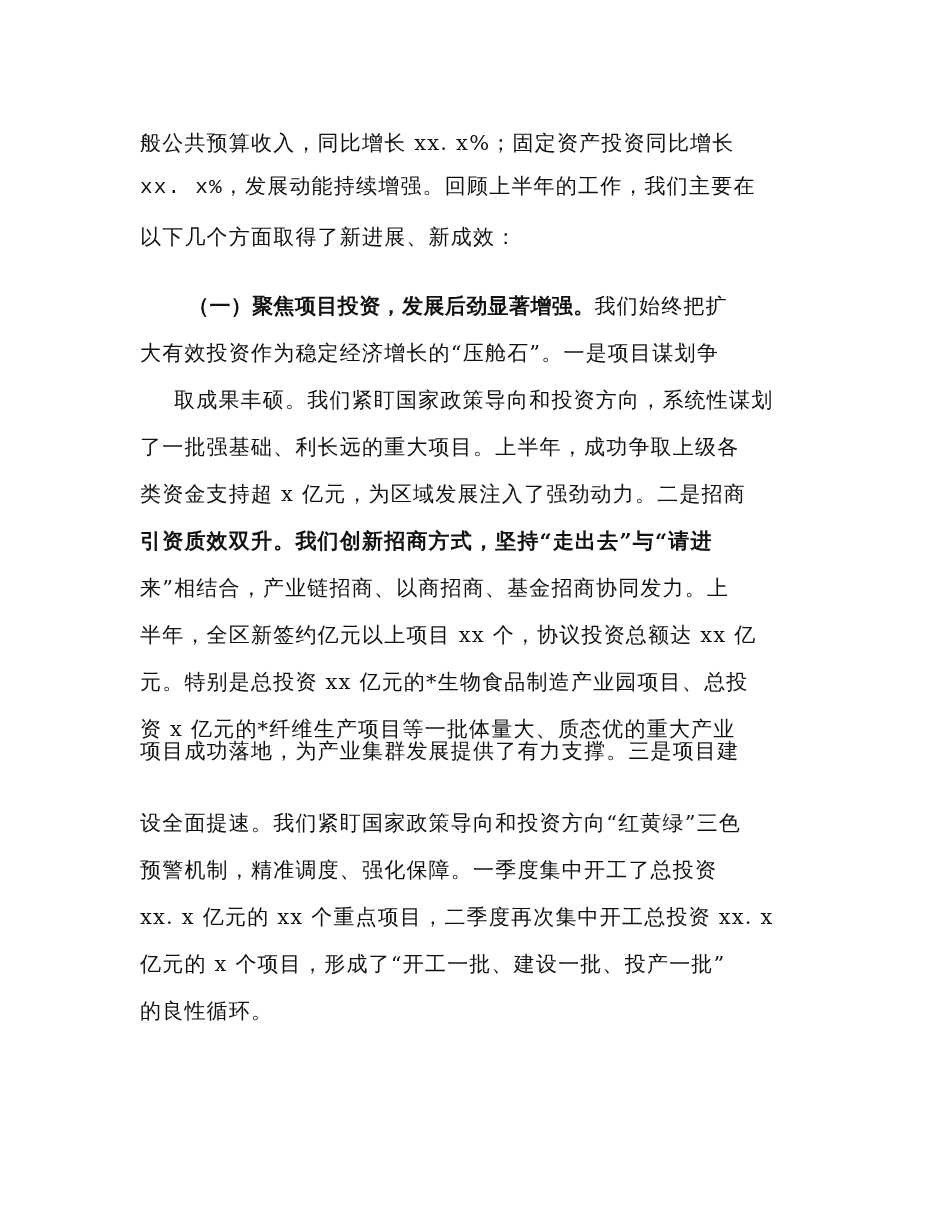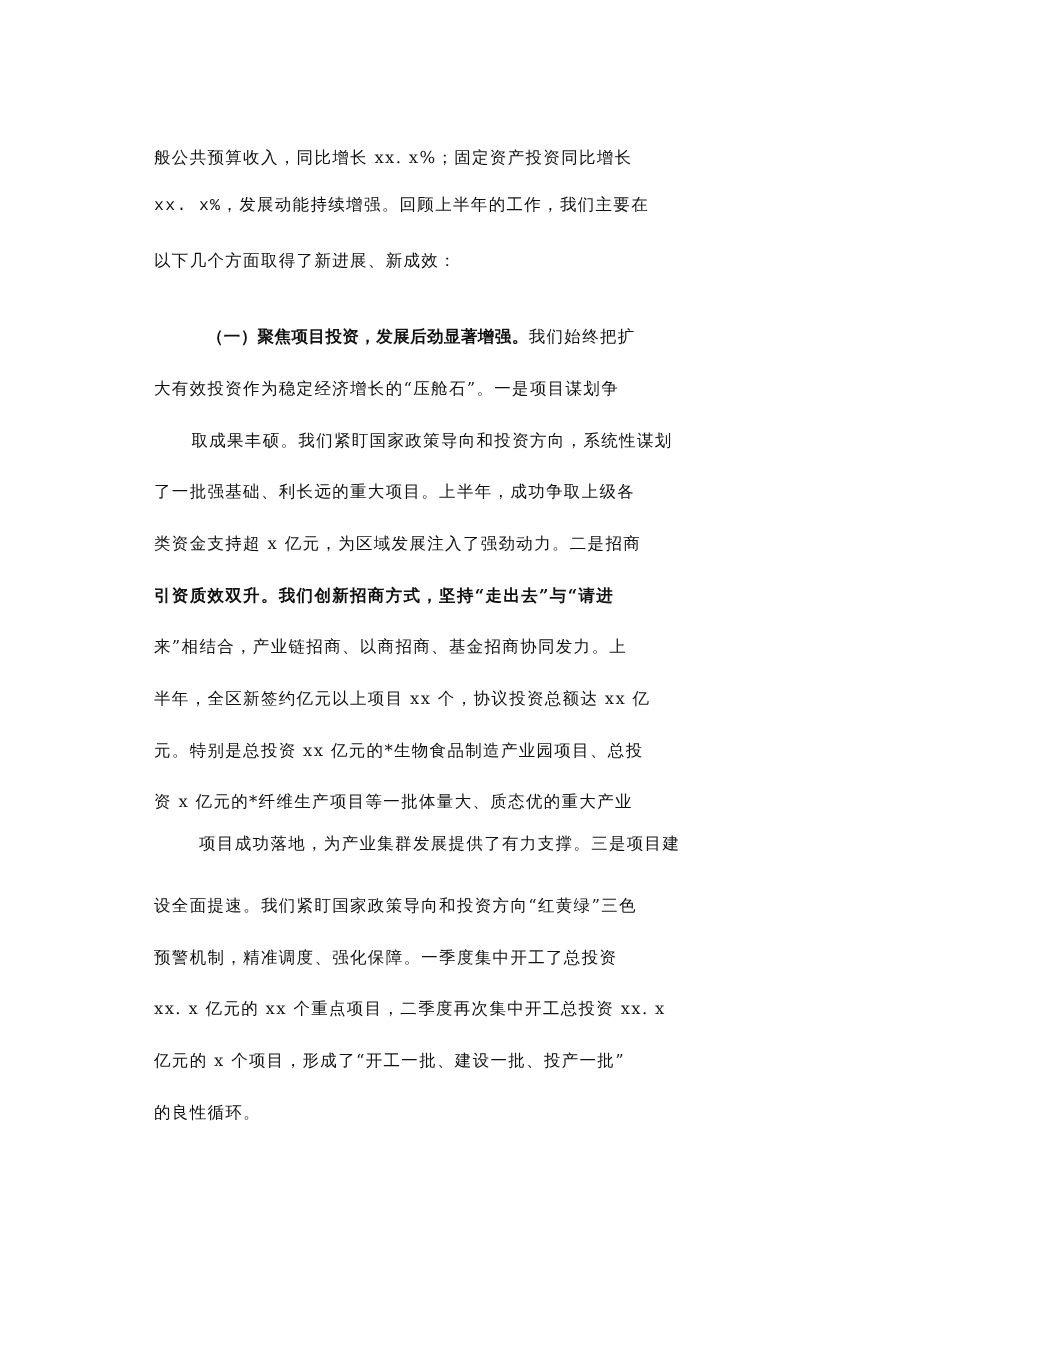--- a/index.html
+++ b/index.html
@@ -20,21 +20,21 @@
     left: 0;
     top: 0;
     width: 950px;
     height: 1230px;
     background: #ffffff;
   }
   .line {
     position: absolute;
     left: 140px;
     width: 680px;
-    font-size: 15px;
+    font-size: 21px;
     line-height: 30px;
     white-space: nowrap;
     letter-spacing: 1.2px;
   }
   .bold {
     font-family: "DejaVu Sans", "Liberation Sans", sans-serif;
     font-weight: bold;
     letter-spacing: 0.4px;
   }
 </style>
@@ -55,21 +55,21 @@
     </div>
     <div class="line" style="top:338px;">大有效投资作为稳定经济增长的“压舱石”。一是项目谋划争</div>
     <div class="line" style="top:385px;margin-left:34px;">取成果丰硕。我们紧盯国家政策导向和投资方向，系统性谋划</div>
     <div class="line" style="top:432px;">了一批强基础、利长远的重大项目。上半年，成功争取上级各</div>
     <div class="line" style="top:479px;">类资金支持超 x 亿元，为区域发展注入了强劲动力。二是招商</div>
     <div class="line" style="top:526px;font-weight:bold;">引资质效双升。我们创新招商方式，坚持“走出去”与“请进</div>
     <div class="line" style="top:573px;">来”相结合，产业链招商、以商招商、基金招商协同发力。上</div>
     <div class="line" style="top:620px;">半年，全区新签约亿元以上项目 xx 个，协议投资总额达 xx 亿</div>
     <div class="line" style="top:667px;">元。特别是总投资 xx 亿元的*生物食品制造产业园项目、总投</div>
     <div class="line" style="top:714px;">资 x 亿元的*纤维生产项目等一批体量大、质态优的重大产业</div>
-    <div class="line" style="top:752px;margin-left:41px;">项目成功落地，为产业集群发展提供了有力支撑。三是项目建</div>
+    <div class="line" style="top:736px;">项目成功落地，为产业集群发展提供了有力支撑。三是项目建</div>
     <div class="line" style="top:808px;">设全面提速。我们紧盯国家政策导向和投资方向“红黄绿”三色</div>
     <div class="line" style="top:855px;">预警机制，精准调度、强化保障。一季度集中开工了总投资</div>
     <div class="line" style="top:902px;">xx. x 亿元的 xx 个重点项目，二季度再次集中开工总投资 xx. x</div>
     <div class="line" style="top:949px;">亿元的 x 个项目，形成了“开工一批、建设一批、投产一批”</div>
     <div class="line" style="top:996px;">的良性循环。</div>
   </div>
 
 </div>
 
 </body></html>

